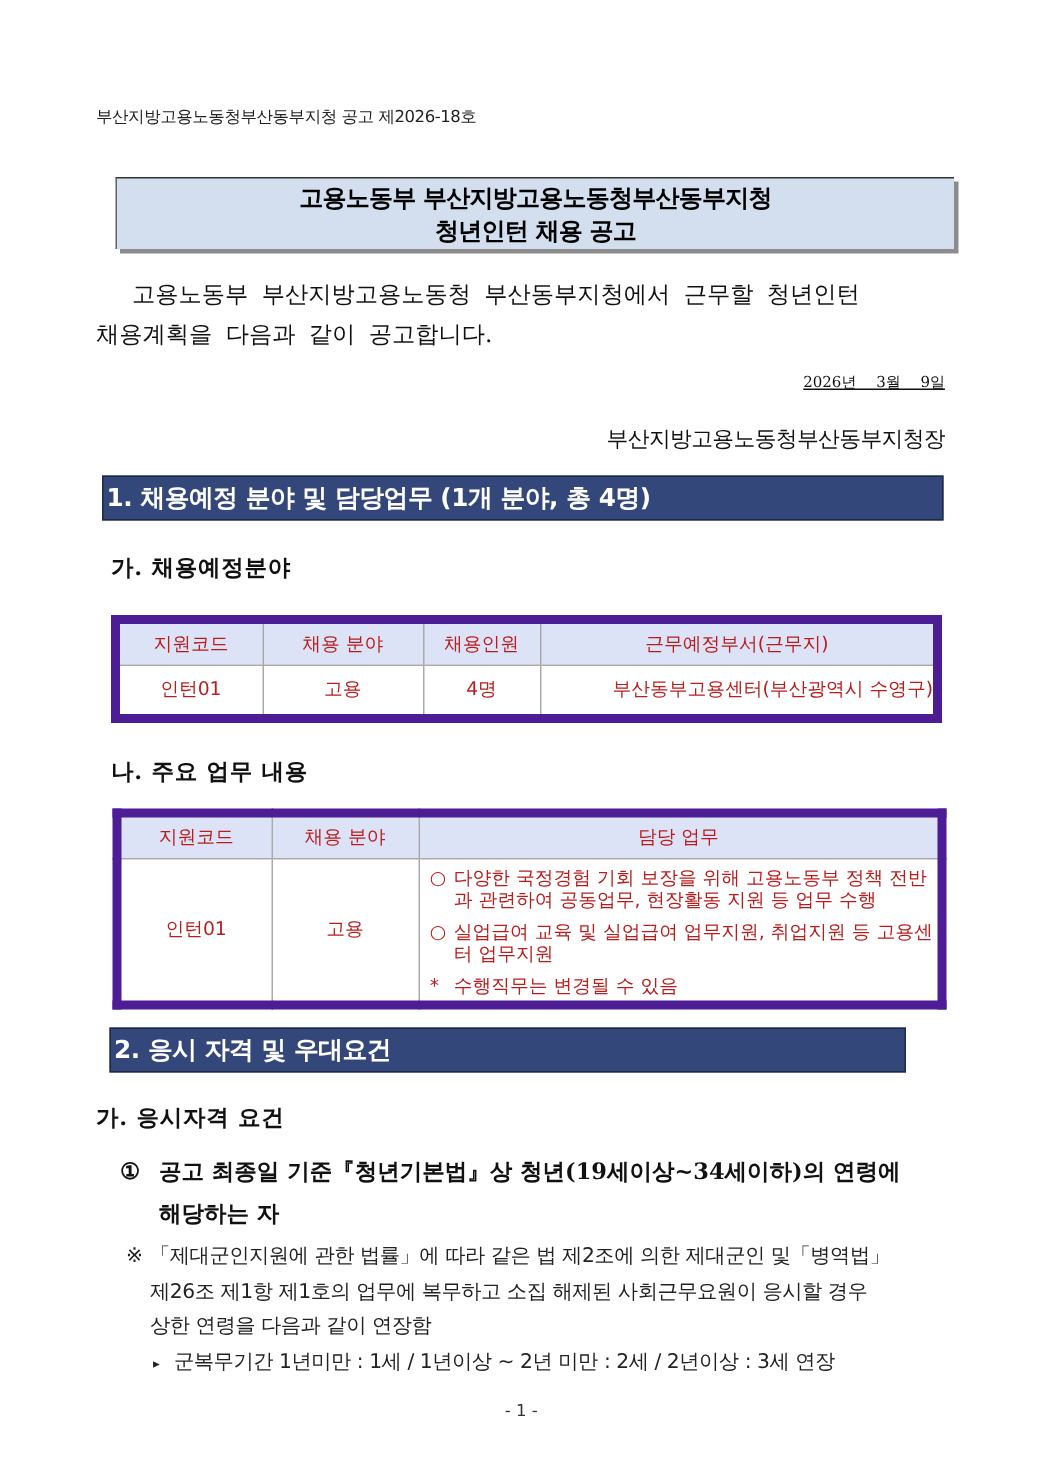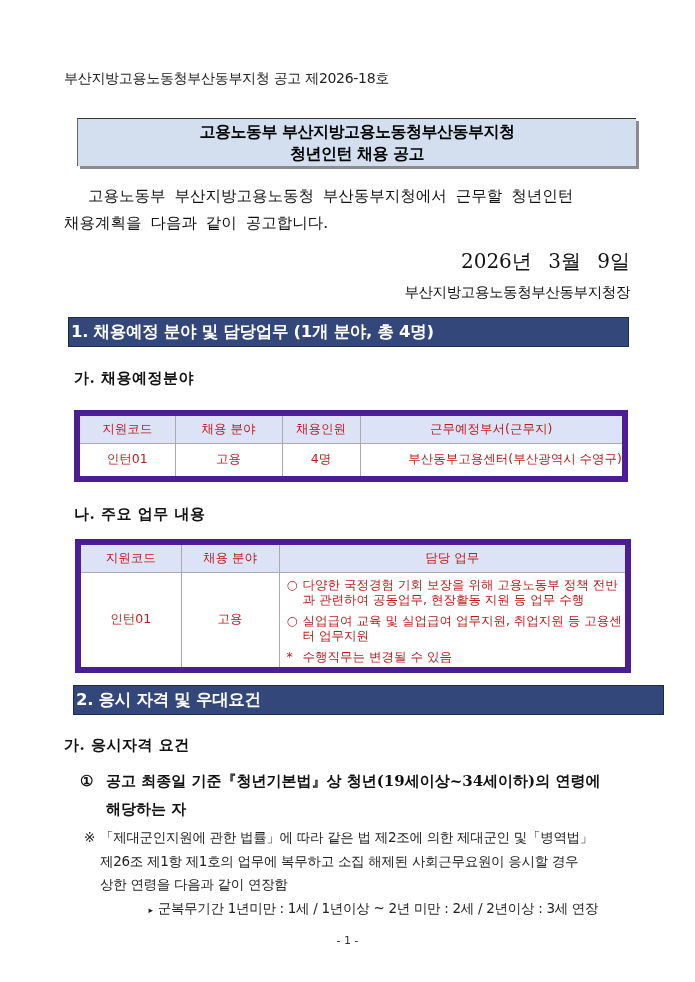--- a/index.html
+++ b/index.html
@@ -1,37 +1,37 @@
 <!DOCTYPE html>
 <html><head>
   <meta charset="utf-8">
   <style>
     * { box-sizing: border-box; margin: 0; padding: 0; }
     html, body { width: 695px; height: 982px; background: #ffffff; overflow: hidden; }
     body { position: relative; font-family: "DejaVu Sans", sans-serif; color: #111; }
 
-    .doc-number { position: absolute; left: 64px; top: 70px; font-size: 14px; color: #222; letter-spacing: -0.3px; }
+    .doc-number { position: absolute; left: 64px; top: 70px; font-size: 11px; color: #222; letter-spacing: -0.3px; }
 
     .title-box { position: absolute; left: 77px; top: 118px; width: 559px; height: 48px;
       background: #d3dfee; border-top: 1px solid #333; border-left: 1px solid #666;
       box-shadow: 3px 3px 0 #8c8c8c; text-align: center; }
     .title-box .line { font-size: 16px; font-weight: bold; line-height: 22px; letter-spacing: -0.5px; color: #000; }
     .title-box .line:first-child { margin-top: 2px; }
 
     .intro { position: absolute; left: 64px; top: 183px; width: 568px; font-family: "DejaVu Serif", serif;
       font-size: 15.5px; line-height: 27px; color: #111; text-align: justify; word-spacing: 4px; }
     .intro .indent { padding-left: 24px; }
 
-    .date { position: absolute; right: 65px; top: 248px; font-family: "DejaVu Serif", serif; font-size: 20px; word-spacing: 10px; }
+    .date { position: absolute; right: 65px; top: 248px; font-family: "DejaVu Serif", serif; font-size: 10px; word-spacing: 10px; text-decoration: underline; }
     .issuer { position: absolute; right: 65px; top: 283px; font-size: 14.5px; letter-spacing: -0.4px; }
 
     .section-bar { position: absolute; left: 68px; width: 561px; height: 30px; background: #34477a;
       border: 1px solid #1e2a4a; color: #fff; font-size: 16.5px; font-weight: bold; padding-left: 2px; line-height: 28px; letter-spacing: -0.3px; }
     .section-bar.s1 { top: 317px; }
-    .section-bar.s2 { top: 685px; left: 73px; width: 591px; }
+    .section-bar.s2 { top: 685px; left: 73px; width: 531px; }
 
     .sub-heading { position: absolute; left: 74px; font-family: "DejaVu Serif", serif; font-size: 15px; font-weight: bold; letter-spacing: 0.5px; }
     .sub-heading.h1 { top: 369px; }
     .sub-heading.h2 { top: 505px; }
     .sub-heading.h3 { top: 736px; left: 64px; }
 
     table { position: absolute; border-collapse: collapse; border: 6px solid #4c1d95; font-size: 12.5px; color: #b91c1c; }
     table th { background: #dde3f7; font-weight: normal; height: 30px; border: 1px solid #aaa; border-top: none; text-align: center; }
     table td { border: 1px solid #aaa; text-align: center; vertical-align: middle; }
     .t1 { left: 74px; top: 410px; width: 554px; }
@@ -44,21 +44,21 @@
     .duty.note { margin-bottom: 0; margin-top: 2px; }
 
     .req { position: absolute; left: 80px; top: 767px; width: 560px; font-family: "DejaVu Serif", serif; font-size: 15px; font-weight: bold; line-height: 28px; }
     .req .num { display: inline-block; width: 26px; }
     .req .cont { padding-left: 26px; }
 
     .note-block { position: absolute; left: 84px; top: 826px; width: 556px; font-size: 13.5px; line-height: 23.5px; color: #222; letter-spacing: -0.3px; }
     .note-block .row1 { display: flex; }
     .note-block .ref-mark { width: 16px; flex-shrink: 0; }
     .note-block .cont { padding-left: 16px; }
-    .note-block .bullet-row { padding-left: 18px; text-align: center; }
+    .note-block .bullet-row { padding-left: 18px; }
     .note-block .tri { display: inline-block; width: 14px; font-size: 9px; }
 
     .page-num { position: absolute; left: 0; width: 695px; top: 934px; text-align: center; font-size: 11px; color: #333; }
   </style>
 </head>
 <body>
 
 <div class="doc-number">부산지방고용노동청부산동부지청 공고 제2026-18호</div>
 
 <div class="title-box">

